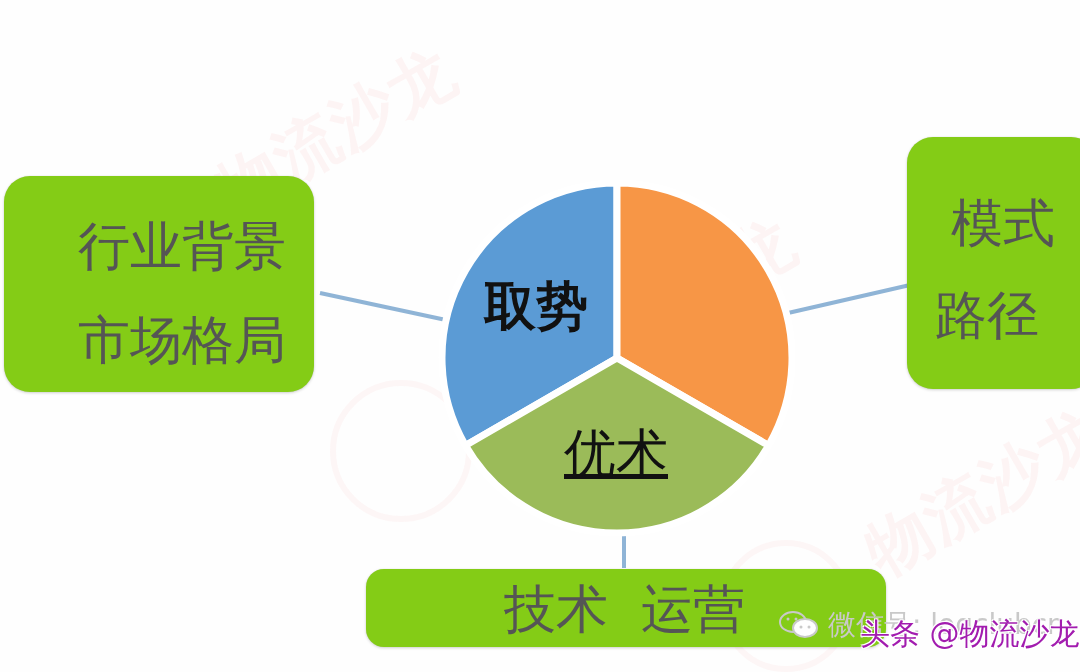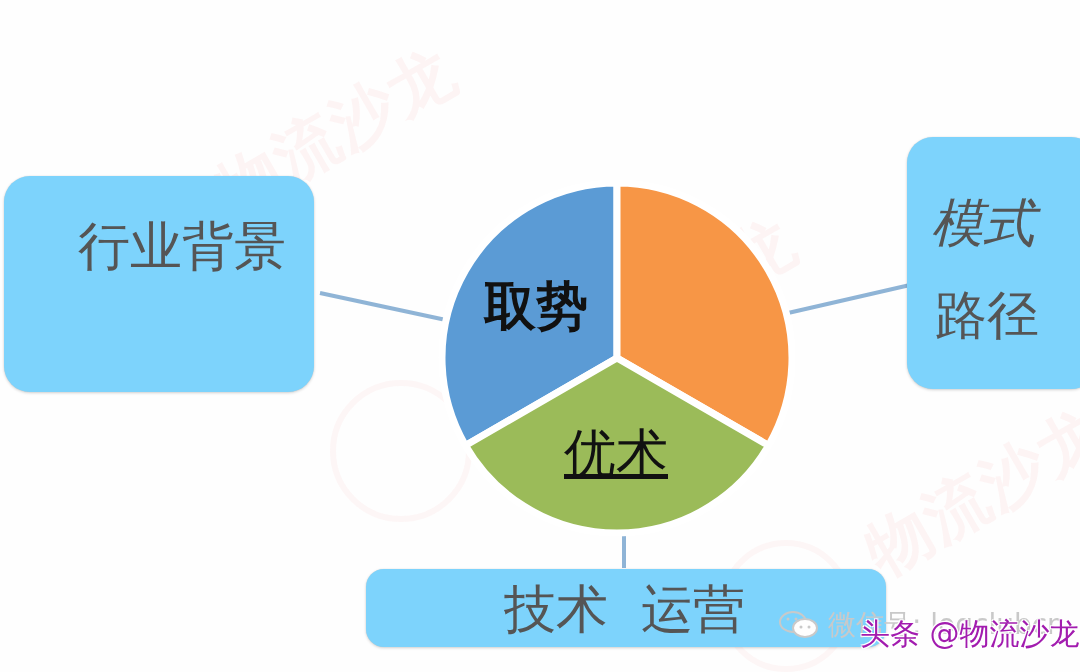--- a/index.html
+++ b/index.html
@@ -20,21 +20,21 @@
     pointer-events: none;
   }
   .wm-main { font-size: 64px; letter-spacing: 2px; }
   .wm-ring {
     position: absolute; border-radius: 50%;
     border: 6px solid rgba(235, 120, 120, 0.06);
     pointer-events: none;
   }
   .box {
     position: absolute;
-    background: #7dd3fc;
+    background: #84cc16;
     border-radius: 26px;
     box-shadow: 0 1px 3px rgba(0,0,0,0.18), 0 0 1px rgba(0,0,0,0.12);
     color: #555555;
     font-size: 52px;
     line-height: 1;
   }
   .box .line { position: absolute; white-space: nowrap; }
   .pie-label {
     position: absolute; font-size: 52px; color: #111111;
     line-height: 1; white-space: nowrap;
@@ -78,24 +78,25 @@
     <path d="M617,358 L617,183 A175,175 0 0 1 768.55,445.5 Z" fill="#f79646" stroke="#ffffff" stroke-width="7" stroke-linejoin="round"></path>
 
     <path d="M617,358 L768.55,445.5 A175,175 0 0 1 465.45,445.5 Z" fill="#9bbb59" stroke="#ffffff" stroke-width="7" stroke-linejoin="round"></path>
   </svg>
 
   <div class="pie-label" style="left:484px;top:280px;font-weight:bold;">取势</div>
   <div class="pie-label" style="left:564px;top:427px;text-decoration:underline;">优术</div>
 
   <div class="box" style="left:4px;top:176px;width:310px;height:216px;">
     <div class="line" style="left:74px;top:44px;">行业背景</div>
+    <div class="line" style="left:74px;top:138px;">市场格局</div>
   </div>
 
   <div class="box" style="left:907px;top:137px;width:190px;height:252px;">
-    <div class="line" style="left:24px;top:60px;font-style:italic;">模式</div>
+    <div class="line" style="left:44px;top:60px;">模式</div>
     <div class="line" style="left:28px;top:152px;">路径</div>
   </div>
 
   <div class="box" style="left:366px;top:569px;width:520px;height:78px;border-radius:18px;">
     <div class="line" style="left:138px;top:14px;white-space:pre;">技术  运营</div>
   </div>
 
   <div class="footer-wx">
     <svg width="42" height="32" viewBox="0 0 42 32">
       <ellipse cx="15" cy="13" rx="13" ry="10" fill="none" stroke="#c9c9c9" stroke-width="2"></ellipse>

